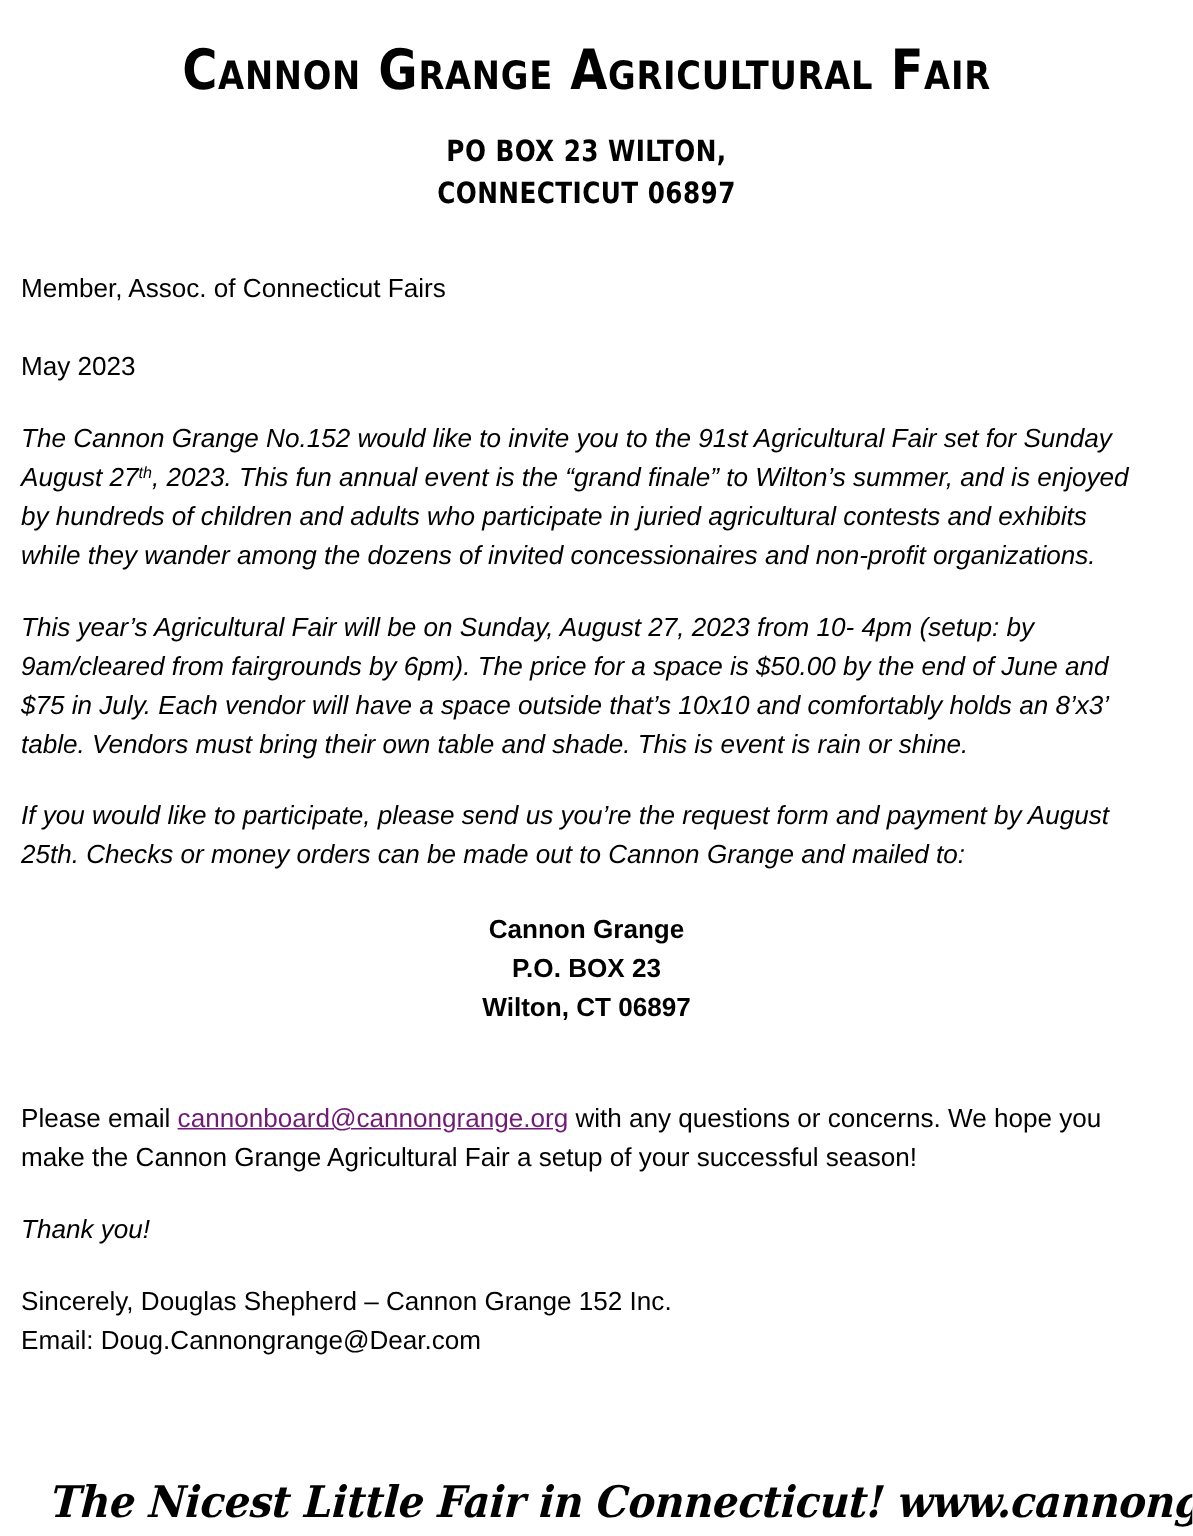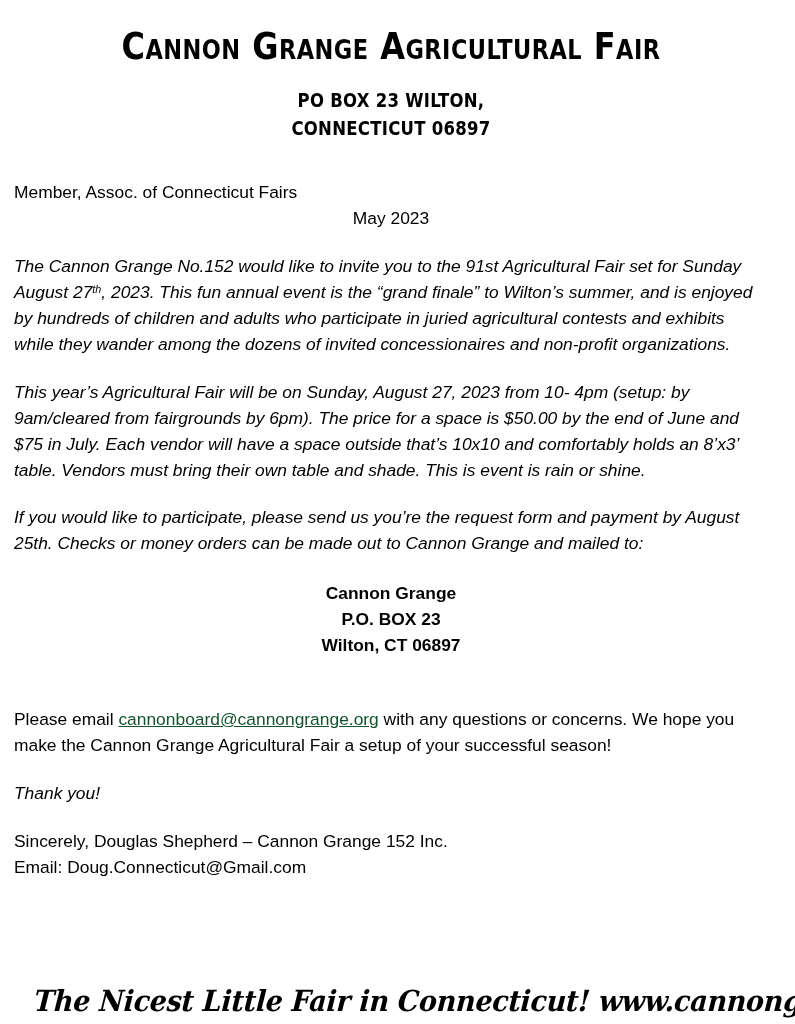--- a/index.html
+++ b/index.html
@@ -54,40 +54,41 @@
   }
 
   
   .body-text {
     font-size: 17.4px;
     line-height: 26px;
     text-align: left;
   }
   .member-line { margin-top: 36px; }
   .date-line {
-    text-align: center;
+    margin-top: 26px;
+    text-align: left;
     padding-right: 0px;
   }
   .salutation { margin-top: 22px; }
   .para { margin-top: 22px; font-style: italic; }
   .para.tight { margin-top: 21px; }
   sup {
     font-size: 0.62em;
     vertical-align: 0.48em;
     line-height: 0;
   }
   .maillist {
     text-align: center;
     font-weight: bold;
     font-size: 17.4px;
     line-height: 26px;
     margin-top: 24px;
   }
   .email-link {
-    color: #14532d;
+    color: #701a75;
     text-decoration: underline;
   }
   .signoff { margin-top: 22px; }
   .signoff .l { display: block; }
 
   
   .gap-before-email { margin-top: 48px; }
 
   
   .footer {
@@ -143,21 +144,21 @@
     </div>
 
     <div class="body-text gap-before-email">
       <span>Please email </span><a class="email-link" href="#">cannonboard@cannongrange.org</a><span> with any questions or concerns. We hope you make the Cannon Grange Agricultural Fair a setup of your successful season!</span>
     </div>
 
     <div class="body-text para">Thank you!</div>
 
     <div class="body-text signoff">
       <span class="l">Sincerely, Douglas Shepherd – Cannon Grange 152 Inc.</span>
-      <span class="l">Email: Doug.Connecticut@Gmail.com</span>
+      <span class="l">Email: Doug.Cannongrange@Dear.com</span>
     </div>
 
   </div>
 
   <div class="footer">
     <span class="tagline">The Nicest Little Fair in Connecticut! www.cannongrange.org</span>
   </div>
 </div>
 
 </body></html>

